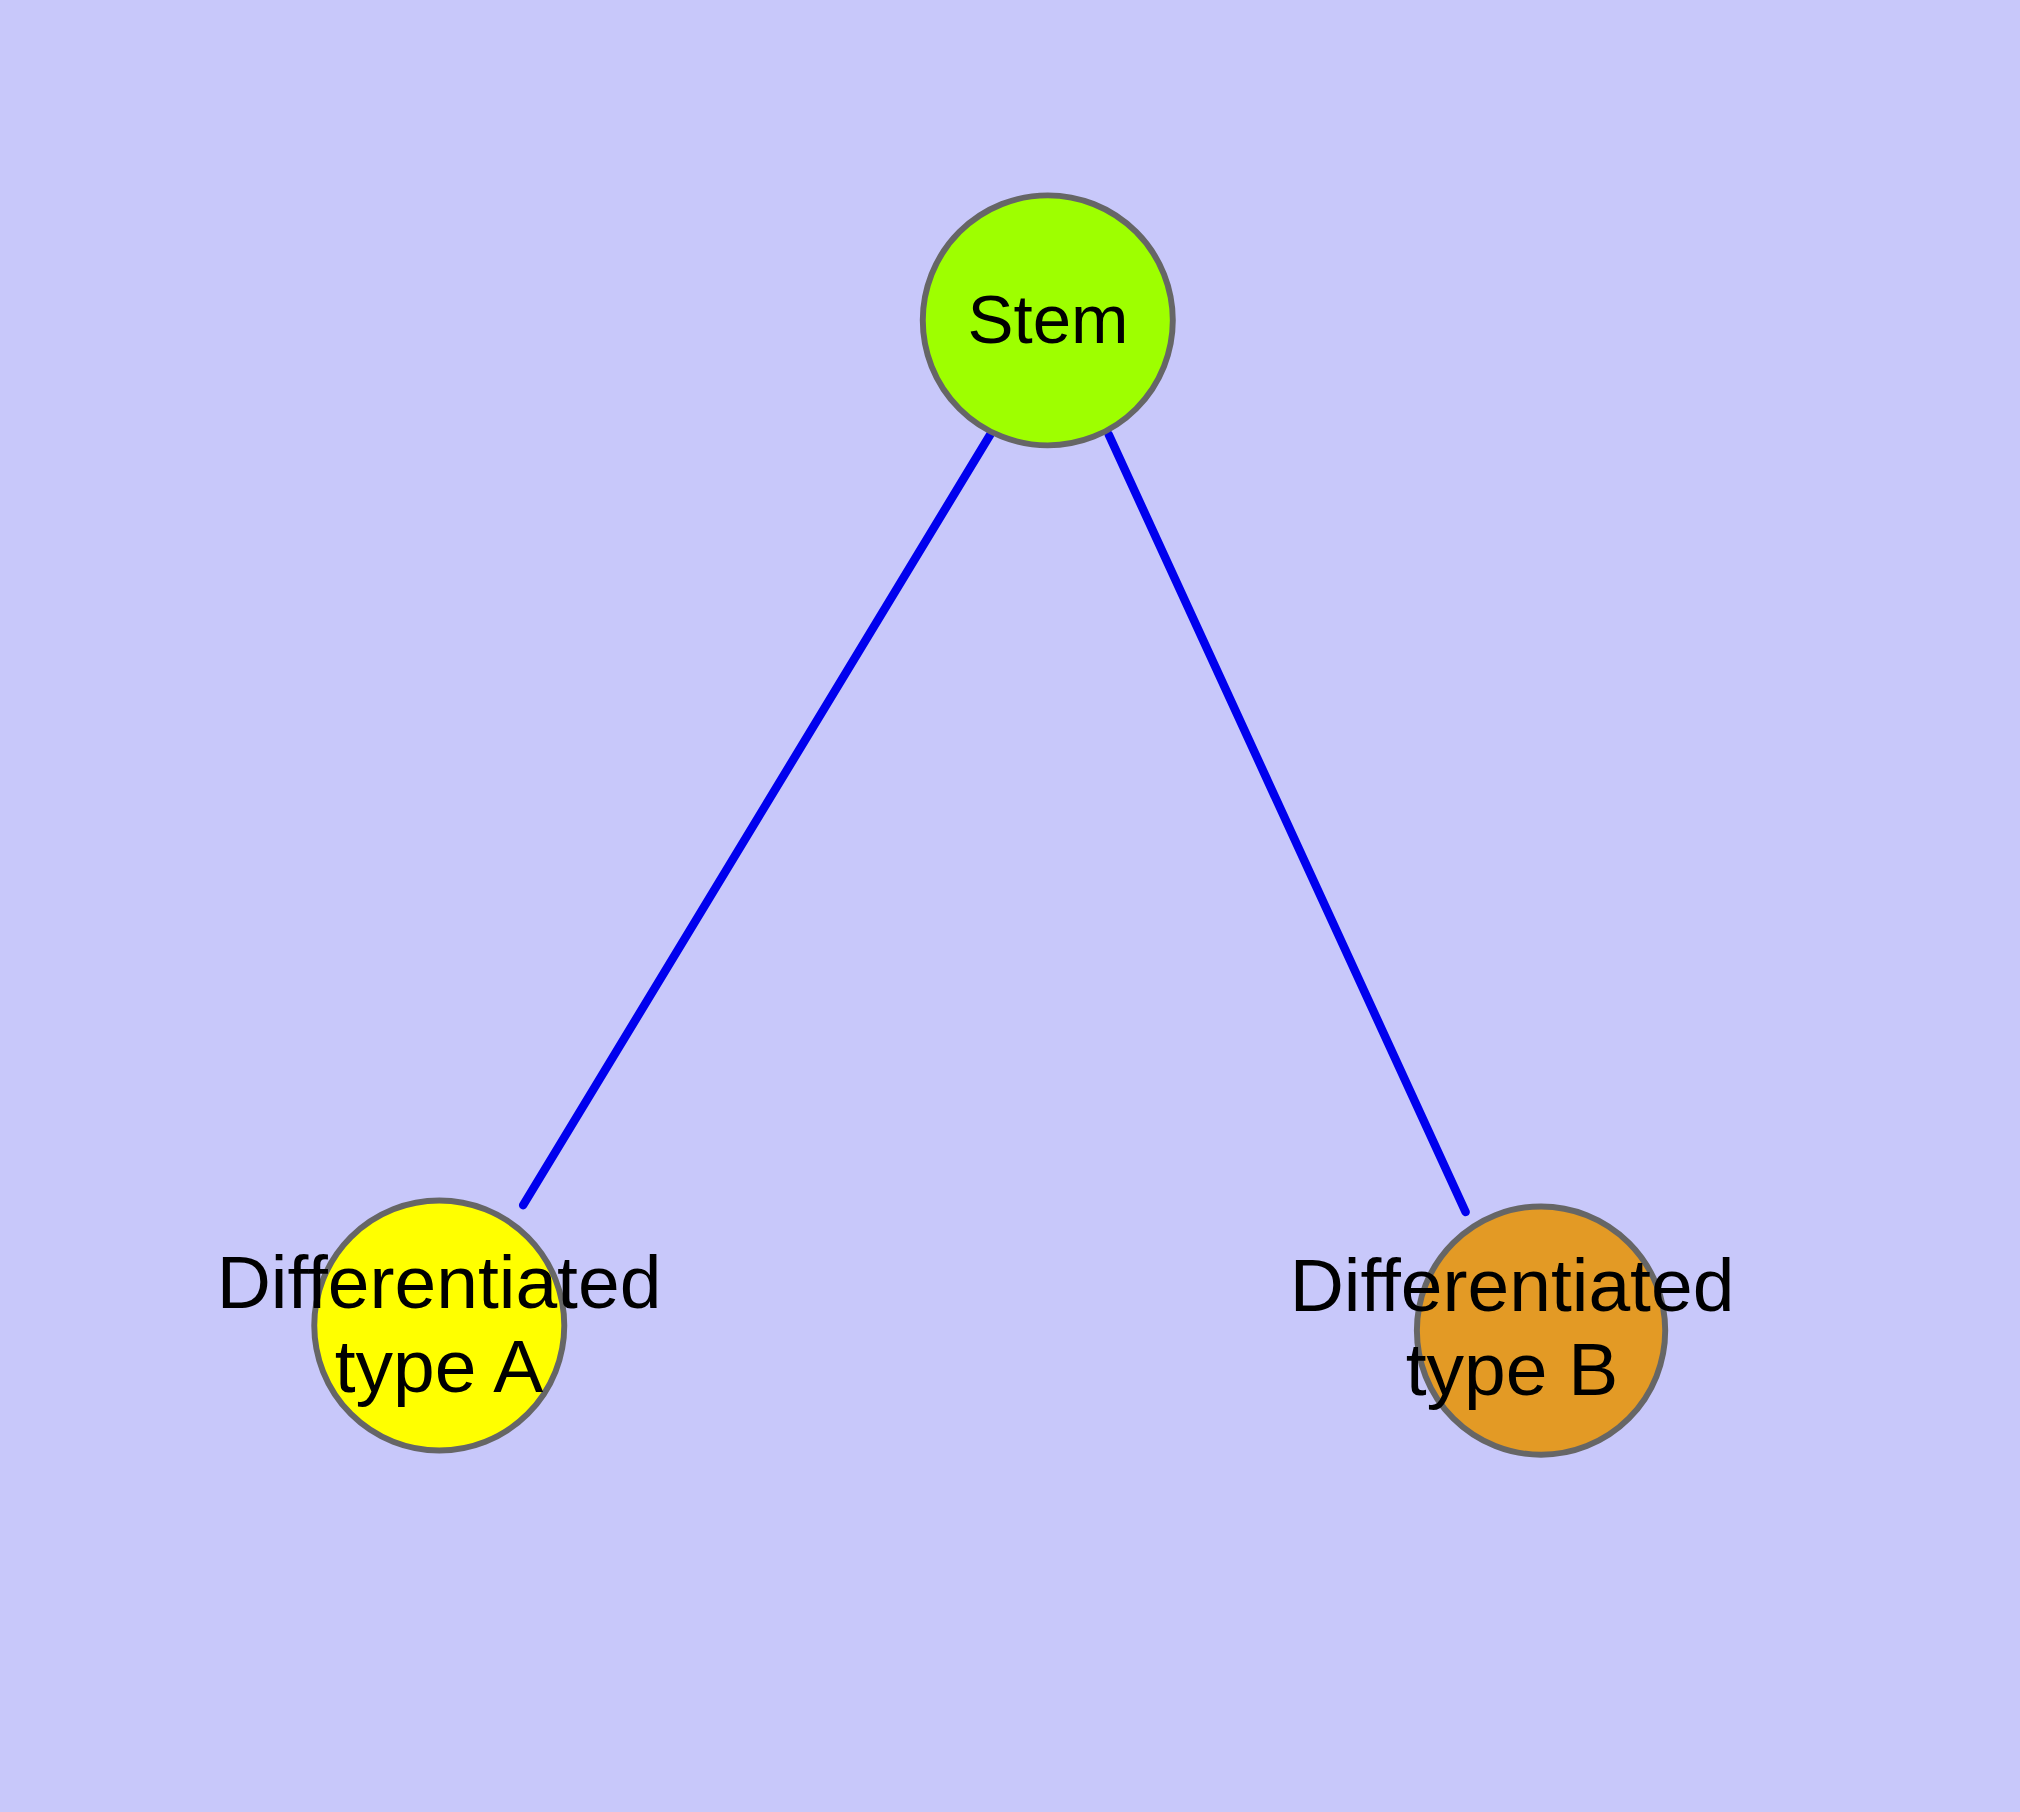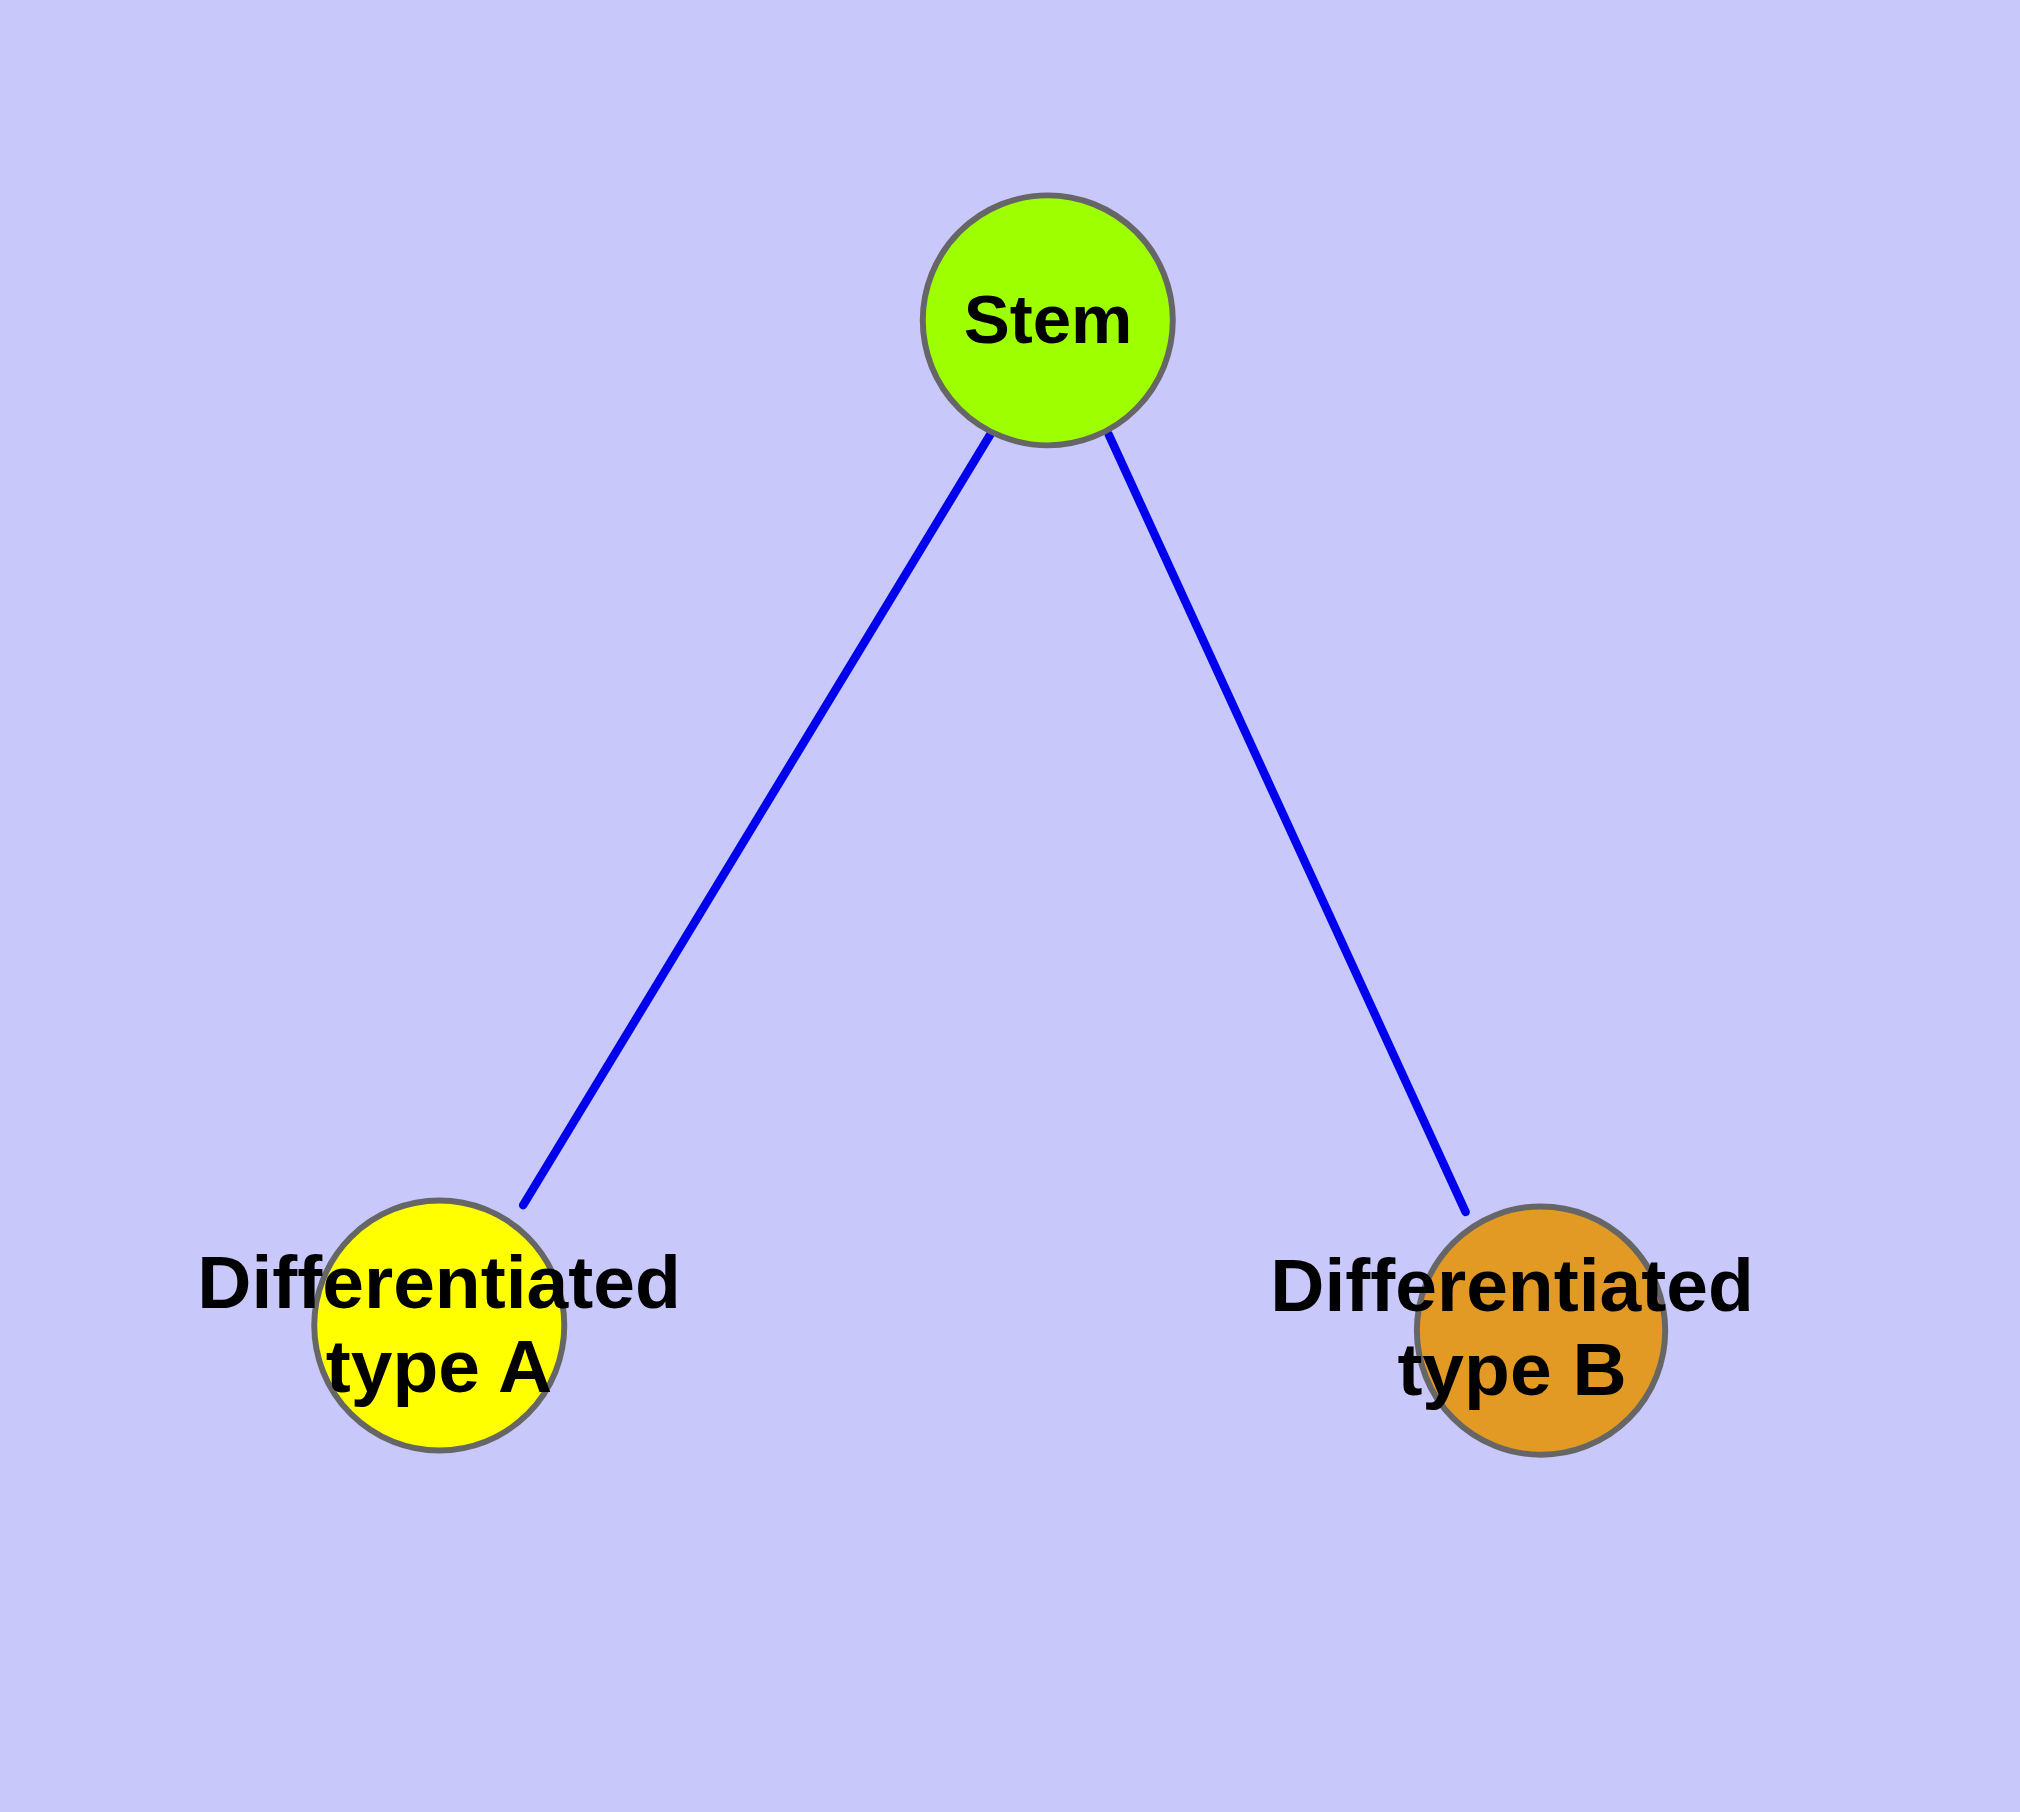--- a/index.html
+++ b/index.html
@@ -22,21 +22,21 @@
   }
   #graph {
     position: absolute;
     left: 0; top: 0;
     width: 2021px;
     height: 1812px;
   }
   .node-label {
     position: absolute;
     color: #000000;
-    font-weight: bold;
+    font-weight: normal;
     text-align: center;
     line-height: 1.12;
     white-space: pre;
     pointer-events: none;
     transform: translate(-50%, -50%);
   }
   .label-stem   { font-size: 69px; }
   .label-typea  { font-size: 75px; }
   .label-typeb  { font-size: 75px; }
 </style>

